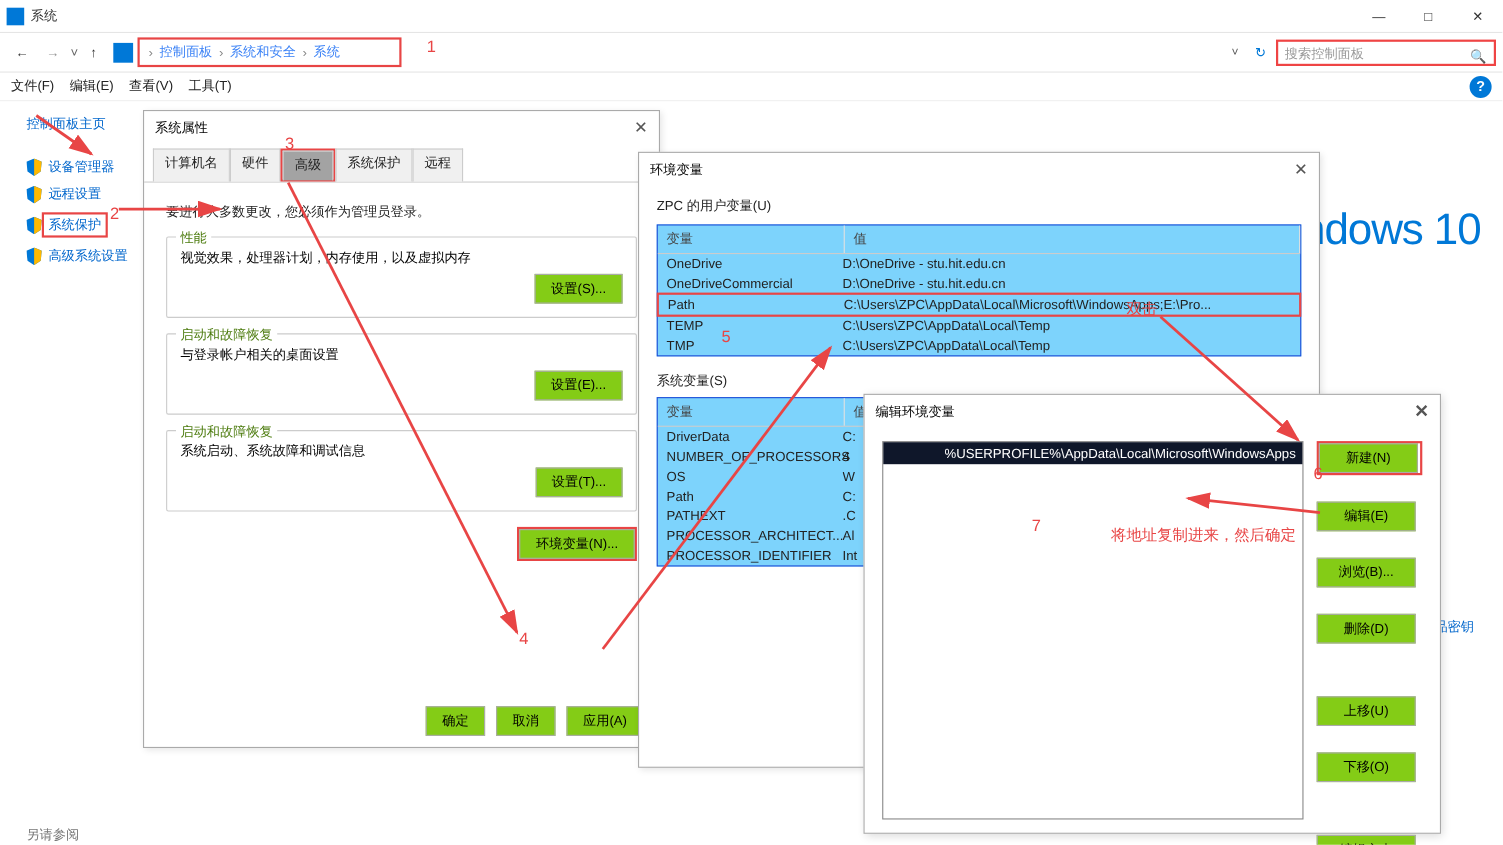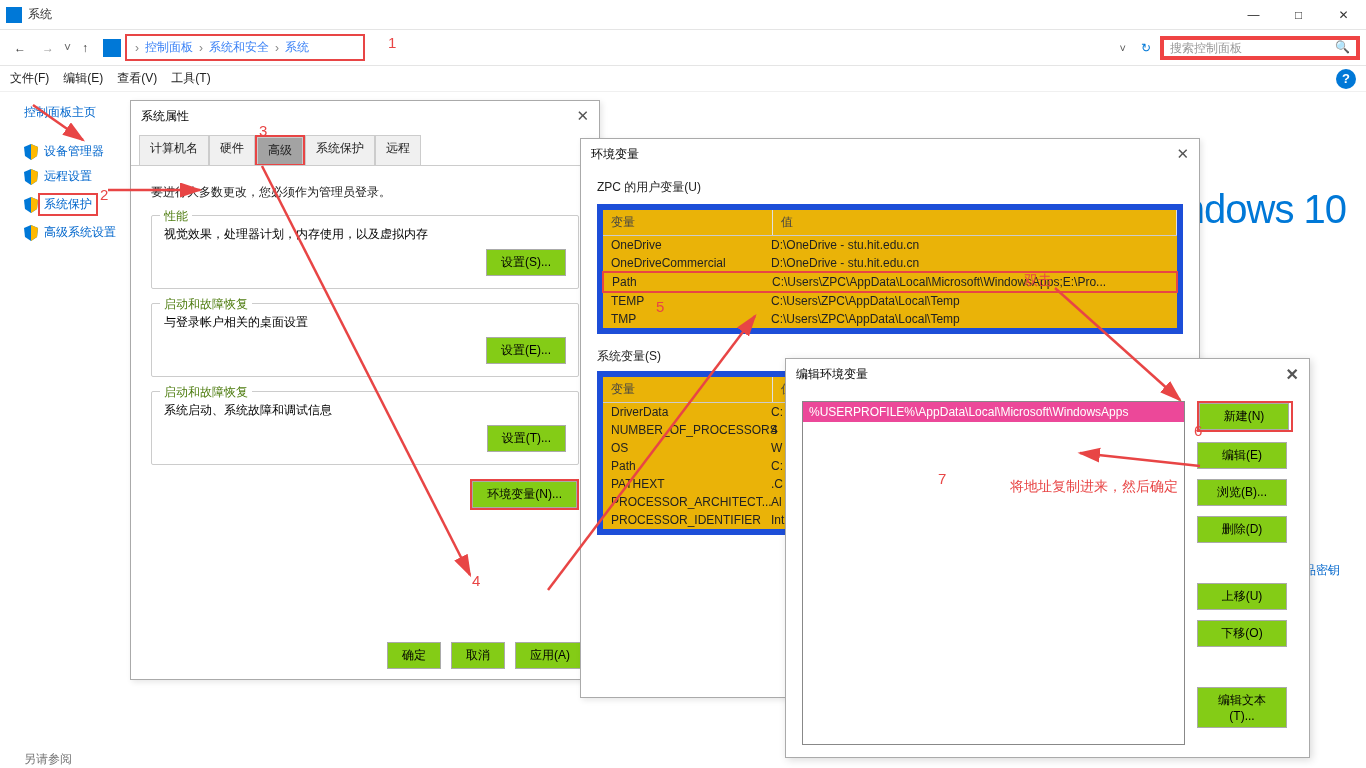--- a/index.html
+++ b/index.html
@@ -18,21 +18,21 @@
 .nav-arrow.enabled { color: #333; }
 .nav-drop { margin-left: 2px; color: #666; }
 .addr-icon { width: 18px; height: 18px; background: #0078d7; margin: 0 4px; }
 .breadcrumb-box { border: 2px solid #e84545; height: 27px; display: flex; align-items: center; padding: 0 4px; flex: 0 0 240px; }
 .breadcrumb-item { color: #3b82f6; padding: 0 2px; }
 .breadcrumb-sep { color: #888; margin: 0 4px; }
 .breadcrumb-trail { flex: 1; display: flex; align-items: center; margin-left: 0; }
 .nav-right { display: flex; align-items: center; gap: 4px; margin-left: auto; }
 .nav-drp { color: #555; font-size: 11px; padding: 0 6px; }
 .refresh-icon { width: 20px; color: #0078d7; text-align: center; }
-.searchbox { border: 4px solid #ef4444; height: 24px; width: 200px; display: flex; align-items: flex-start; padding: 0 6px; color: #999; }
+.searchbox { border: 2px solid #ef4444; height: 24px; width: 200px; display: flex; align-items: flex-end; padding: 0 6px; color: #999; }
 .searchbox-icon { margin-left: auto; color: #666; }
 
 
 .menubar { height: 26px; display: flex; align-items: center; padding: 0 10px; border-bottom: 1px solid #f0f0f0; }
 .menu-item { margin-right: 14px; color: #222; }
 .help-icon { width: 20px; height: 20px; border-radius: 50%; background: #0078d7; color: #fff; display: flex; align-items: center; justify-content: center; margin-left: auto; font-weight: bold; font-size: 13px; }
 
 
 .main { display: flex; position: absolute; top: 92px; bottom: 0; left: 0; right: 0; }
 .leftnav { width: 140px; padding: 12px 0 0 24px; }
@@ -62,40 +62,40 @@
 .group-legend { position: absolute; top: -8px; left: 8px; background: #fff; padding: 0 4px; color: #4d7c0f; }
 .btn { border: 1px solid #aaa; background: #84cc16; padding: 4px 14px; font-size: 12px; }
 .btn-row { display: flex; justify-content: flex-end; margin-top: 6px; }
 .envvar-box { border: 2px solid #e84545; padding: 0; display: inline-block; }
 .dlg-footer { position: absolute; bottom: 10px; right: 14px; display: flex; gap: 10px; }
 
 
 .dlg2 { position: absolute; left: 580px; top: 138px; width: 620px; height: 560px; background: #fff; border: 1px solid #aaa; box-shadow: 2px 2px 6px rgba(0,0,0,0.1); }
 .ev-section { padding: 10px 16px 0 16px; }
 .ev-label { color: #222; margin-bottom: 8px; }
-.ev-table { border: 6px solid #1d4ed8; width: 100%; background: #eab308; }
+.ev-table { border: 1px solid #1d4ed8; width: 100%; background: #7dd3fc; }
 .ev-header { display: flex; border-bottom: 1px solid #ccc; }
 .ev-header-cell { padding: 4px 8px; border-right: 1px solid #e0e0e0; color: #444; }
 .ev-col1 { width: 170px; }
 .ev-col2 { flex: 1; }
 .ev-row { display: flex; padding: 2px 8px 2px 8px; white-space: nowrap; overflow: hidden; }
 .ev-row.path-row { border: 2px solid #e84545; margin: -1px; }
 .ev-row .c1 { width: 160px; color: #222; }
 .ev-row .c2 { flex: 1; color: #222; overflow: hidden; text-overflow: ellipsis; }
 .ev-syshdr { padding: 14px 16px 6px 16px; color: #222; }
 
 
 .dlg3 { position: absolute; left: 785px; top: 358px; width: 525px; height: 400px; background: #fff; border: 1px solid #aaa; box-shadow: 2px 2px 8px rgba(0,0,0,0.15); }
 .dlg3 .dlg-title { font-size: 12px; }
 .dlg3-body { padding: 12px 16px; display: flex; gap: 12px; height: calc(100% - 30px); }
 .pathlist { flex: 1; border: 1px solid #888; background: #fff; }
 .pathitem { padding: 3px 6px; font-size: 12px; white-space: nowrap; overflow: hidden; }
-.pathitem.selected { background: #ec4899; color: #fff; }
+.pathitem.selected { background: #0f172a; color: #fff; text-align: right; }
 .pathitem.edit-box { border: 1px solid #e84545; margin: 0 4px; padding: 2px 2px; }
-.dlg3-btns { display: flex; flex-direction: column; gap: 10px; width: 96px; }
+.dlg3-btns { display: flex; flex-direction: column; gap: 24px; width: 96px; }
 .dlg3-btns .btn { width: 90px; text-align: center; }
 .new-box { border: 2px solid #e84545; padding: 0; }
 
 
 .anno-num { position: absolute; color: #e84545; font-size: 15px; font-weight: 500; }
 .anno-text { position: absolute; color: #e84545; font-size: 14px; }
 svg.overlay { position: absolute; left: 0; top: 0; pointer-events: none; }
 </style>
 </head>
 <body>

